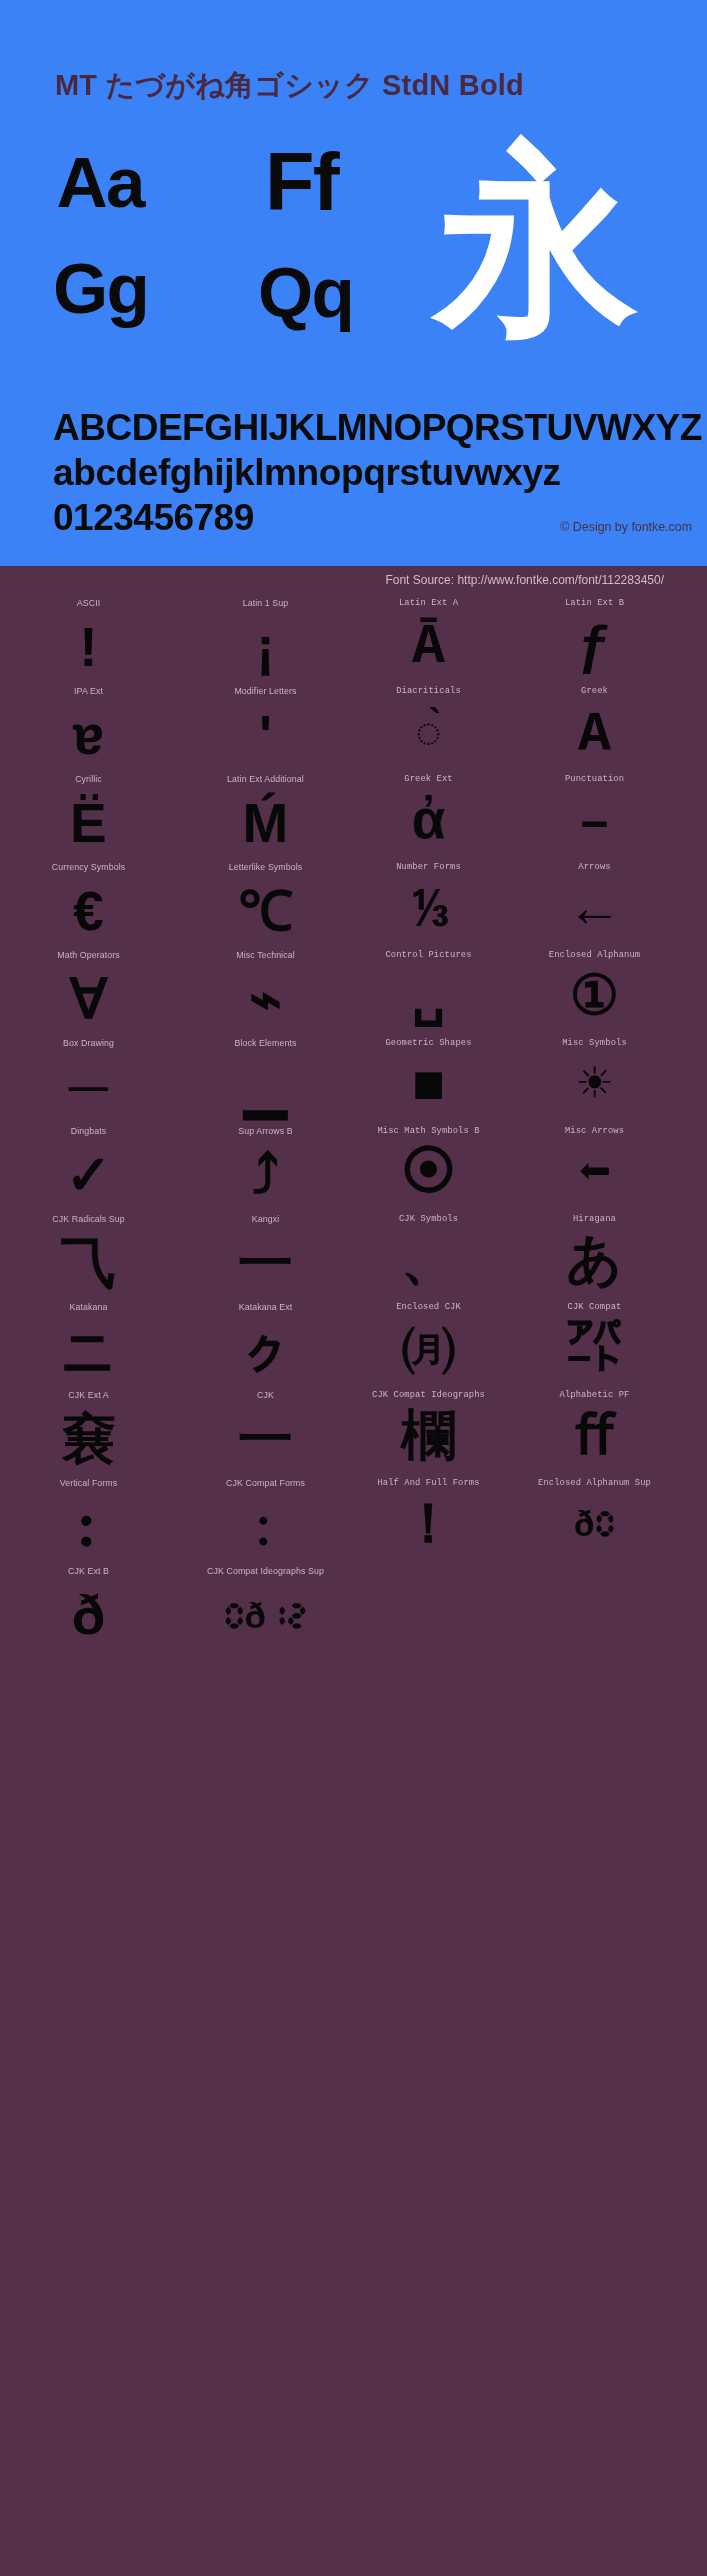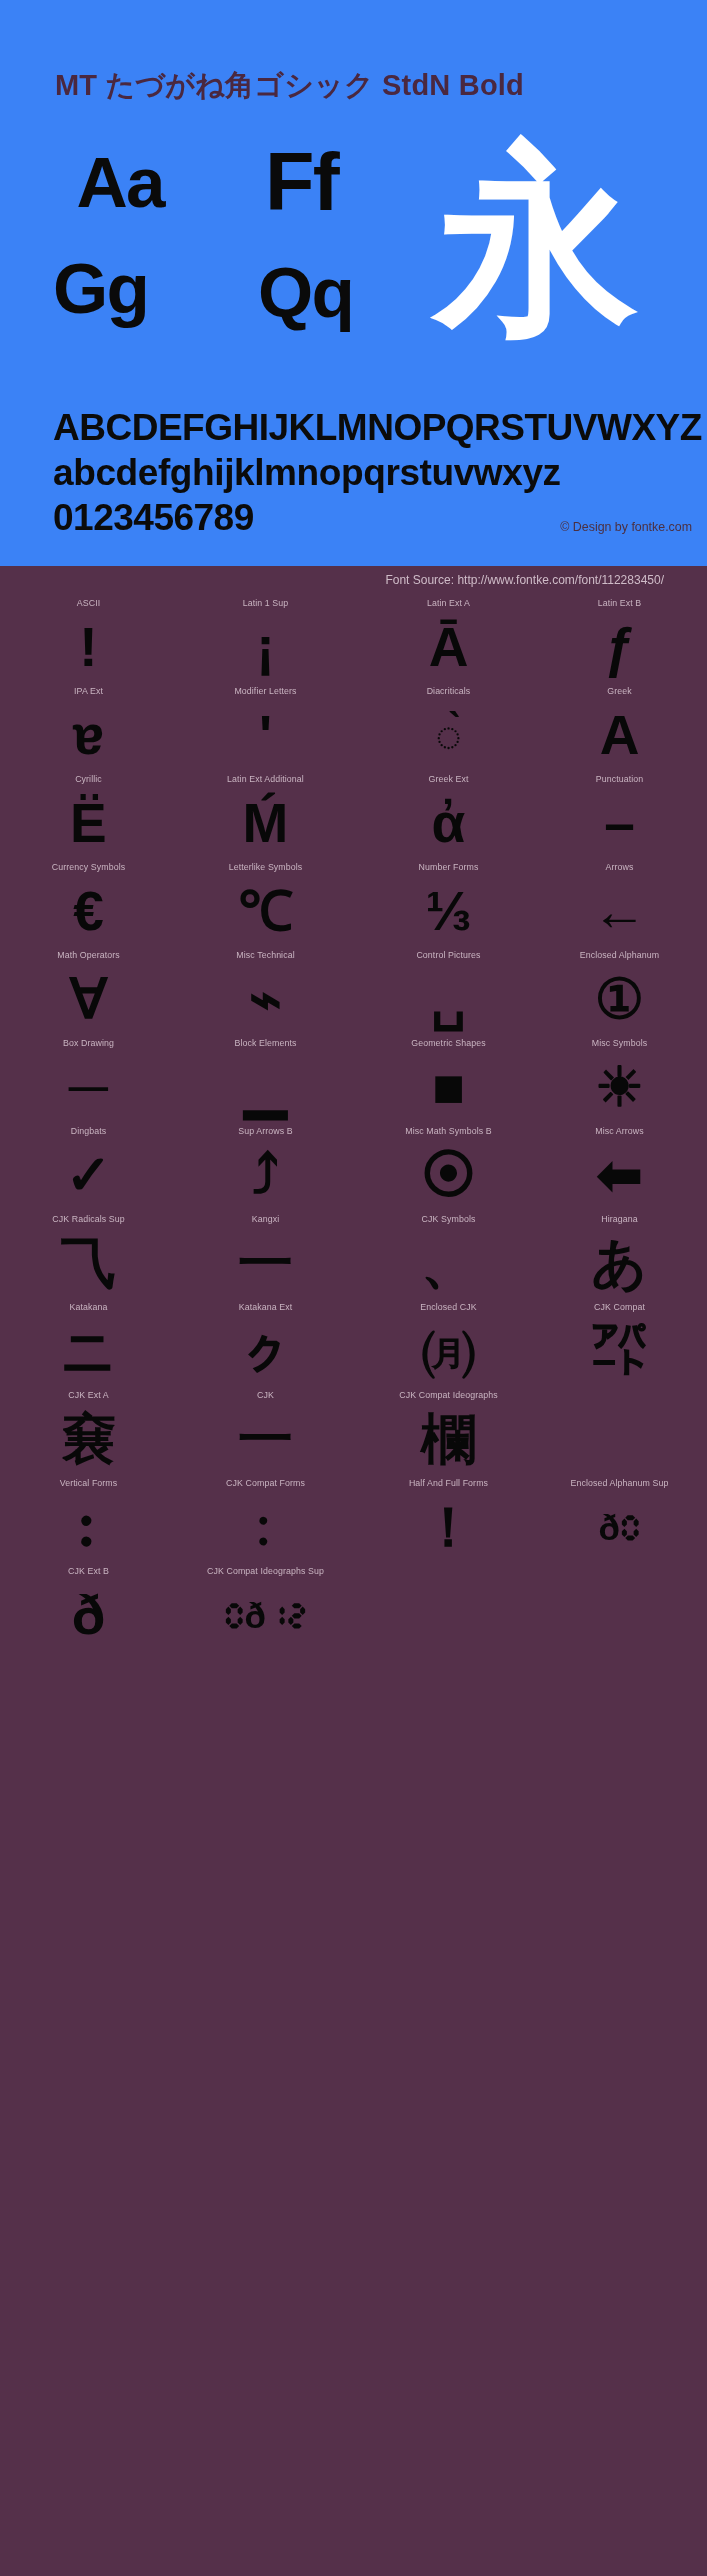--- a/index.html
+++ b/index.html
@@ -46,21 +46,21 @@
     position: absolute;
     color: #0a0a0a;
     font-weight: bold;
     line-height: 1;
     white-space: nowrap;
   }
   .sample-latin {
     font-size: 71px;
     letter-spacing: -1.8px;
   }
-  .sample-aa { left: 3.5px;   top: 5.3px; margin-left: 20px; }
+  .sample-aa { left: 3.5px;   top: 5.3px; }
   .sample-ff { left: 212px; top: 0px;  font-size: 81px; }
   .sample-gg { left: 0px;   top: 111px; }
   .sample-qq { left: 205px; top: 115px; }
   .sample-cjk {
     left: 382px;
     top: -3.5px;
     font-size: 203px;
     color: #ffffff;
     font-weight: bold;
     line-height: 1;
@@ -118,22 +118,22 @@
     height: 88px;
   }
   .grid-cell {
     position: absolute;
     top: 0;
     width: 177px;
     height: 88px;
   }
   .grid-cell:nth-child(1) { left: 0px; }
   .grid-cell:nth-child(2) { left: 177px; }
-  .grid-cell:nth-child(3) { left: 360px; }
-  .grid-cell:nth-child(4) { left: 531px; }
+  .grid-cell:nth-child(3) { left: 340px; font-family: Liberation Mono, monospace; }
+  .grid-cell:nth-child(4) { left: 506px; font-family: Liberation Mono, monospace; }
 
   .block-label {
     position: absolute;
     top: 0px;
     left: 0;
     width: 177px;
     text-align: center;
     font-size: 8.8px;
     color: #c9b4c1;
     letter-spacing: 0.1px;
@@ -353,20 +353,24 @@
         <div class="block-glyph">㐮</div>
       </div>
       <div class="grid-cell">
         <div class="block-label">CJK</div>
         <div class="block-glyph">一</div>
       </div>
       <div class="grid-cell">
         <div class="block-label">CJK Compat Ideographs</div>
         <div class="block-glyph">欄</div>
       </div>
+      <div class="grid-cell">
+        <div class="block-label">Alphabetic PF</div>
+        <div class="block-glyph">ﬀ</div>
+      </div>
     </div>
     <div class="grid-row">
       <div class="grid-cell">
         <div class="block-label">Vertical Forms</div>
         <div class="block-glyph">︰</div>
       </div>
       <div class="grid-cell">
         <div class="block-label">CJK Compat Forms</div>
         <div class="block-glyph">﹕</div>
       </div>

